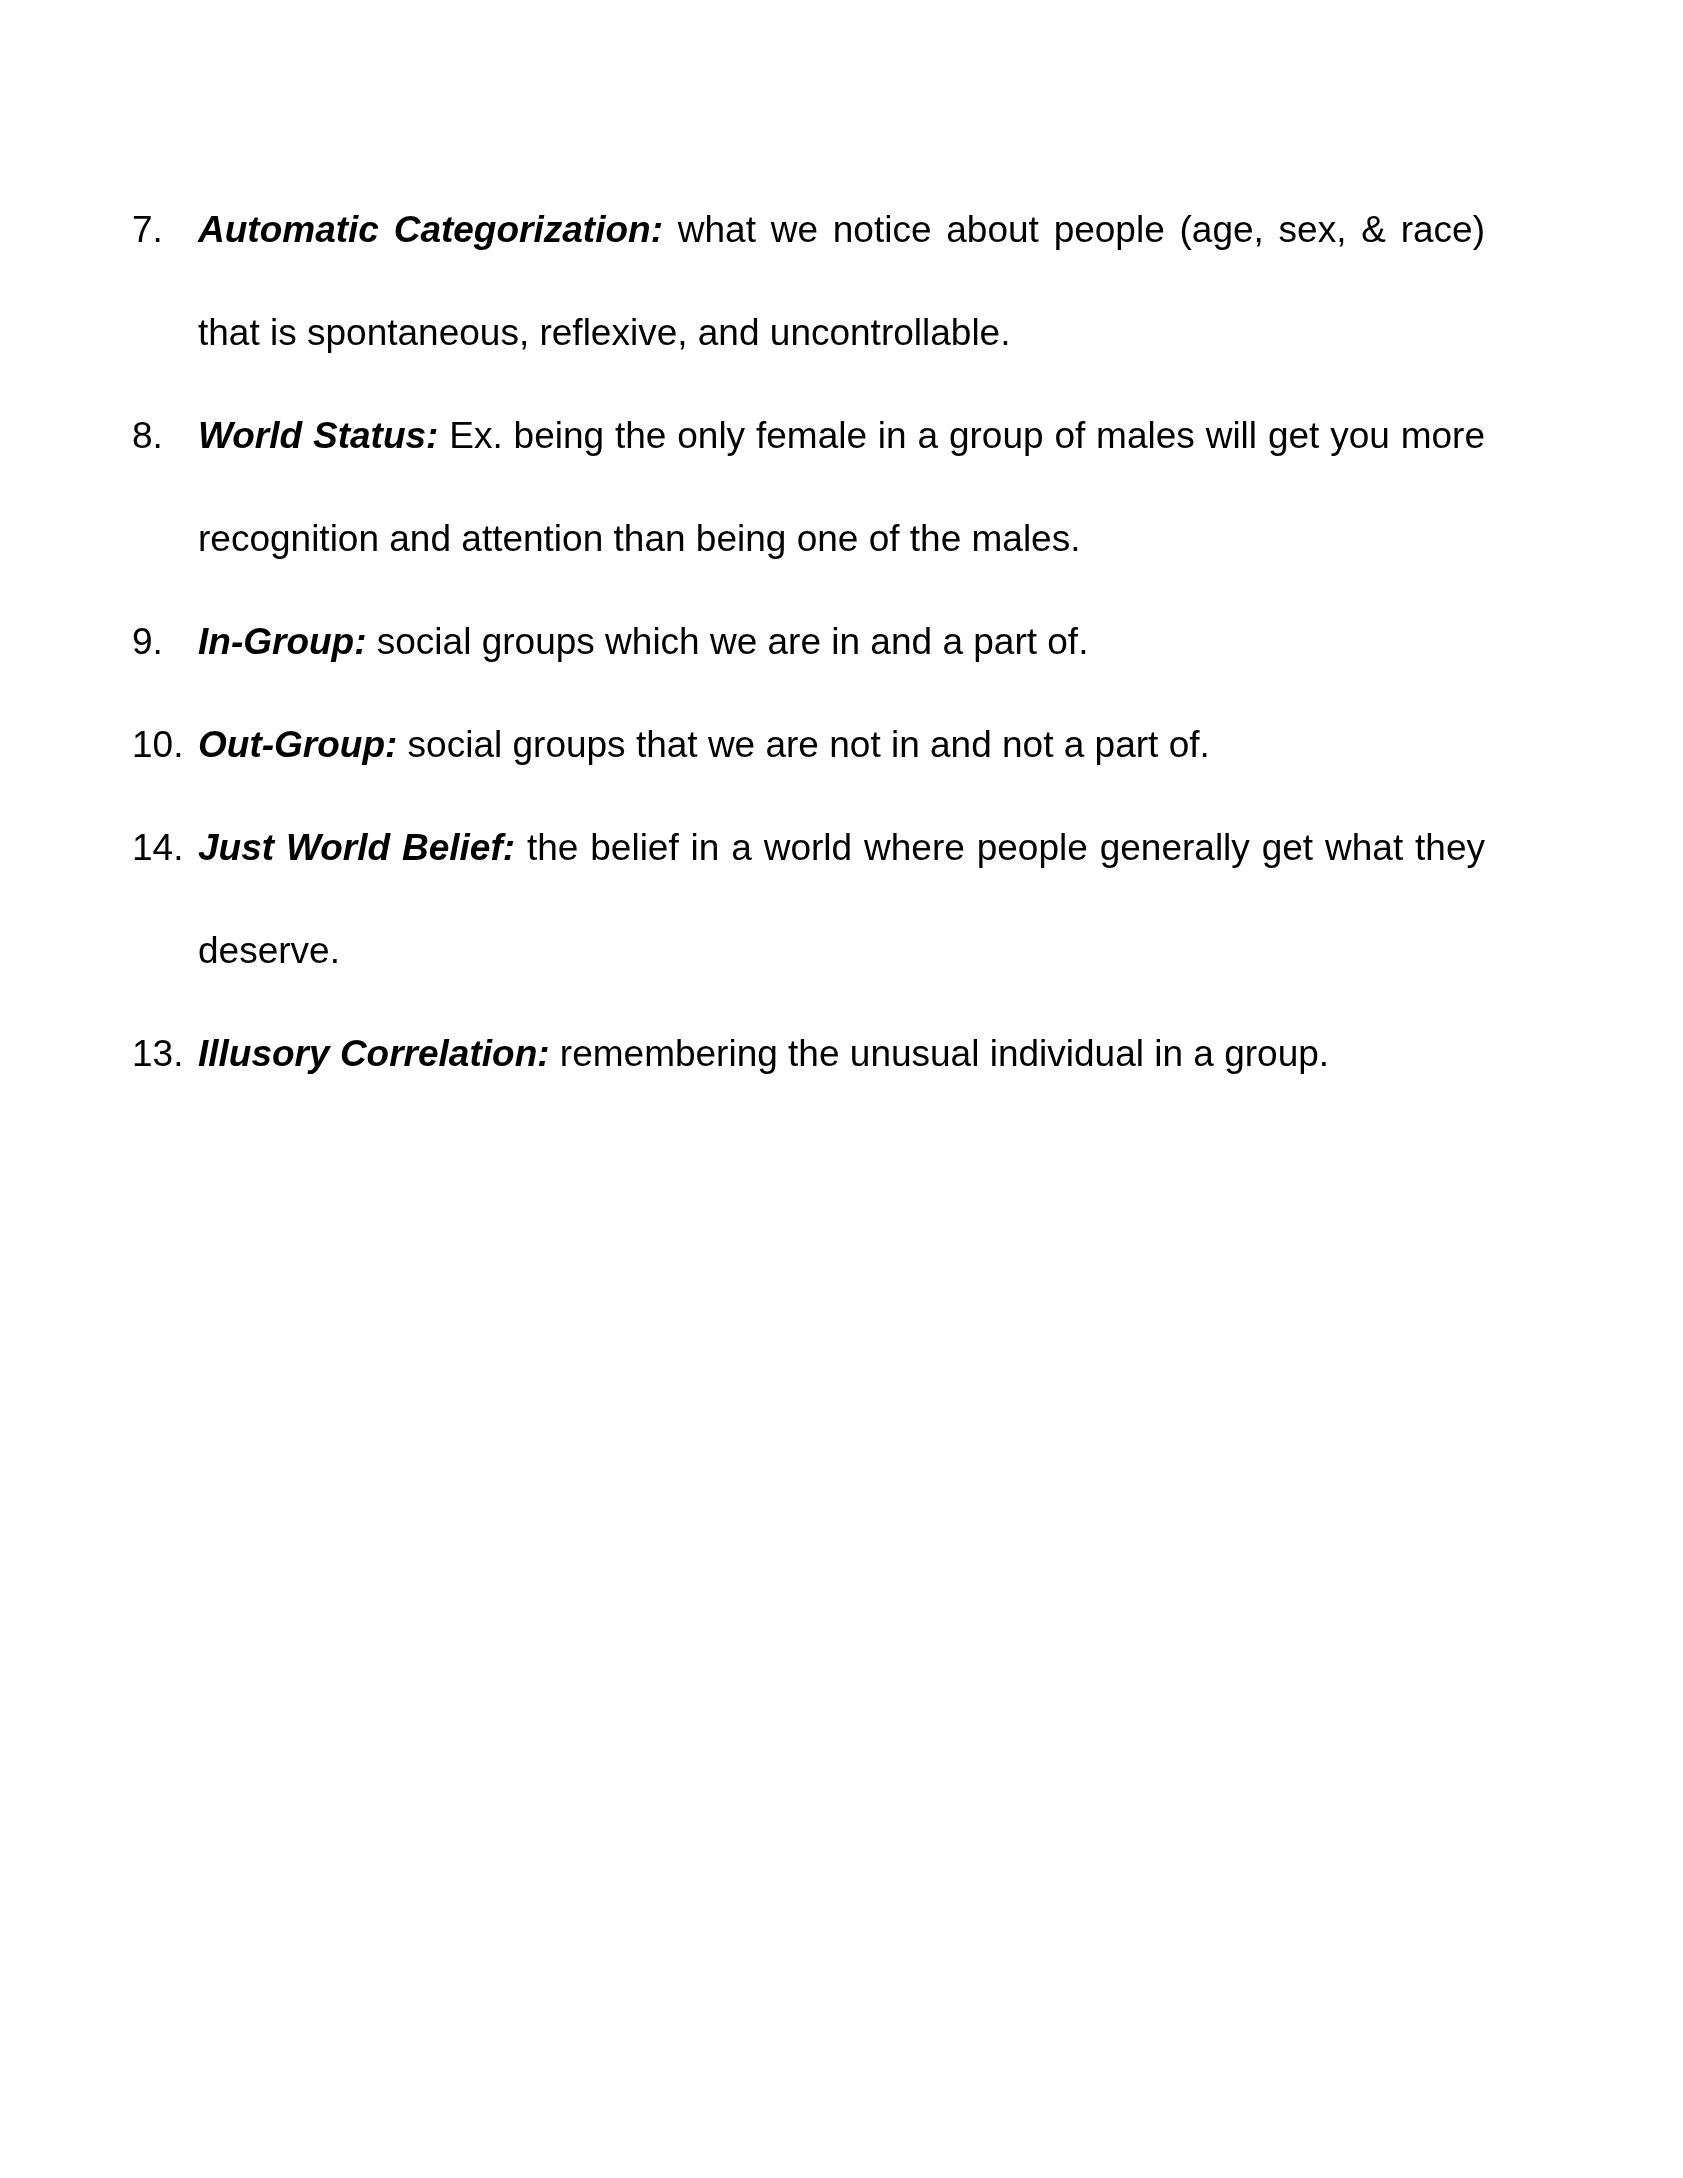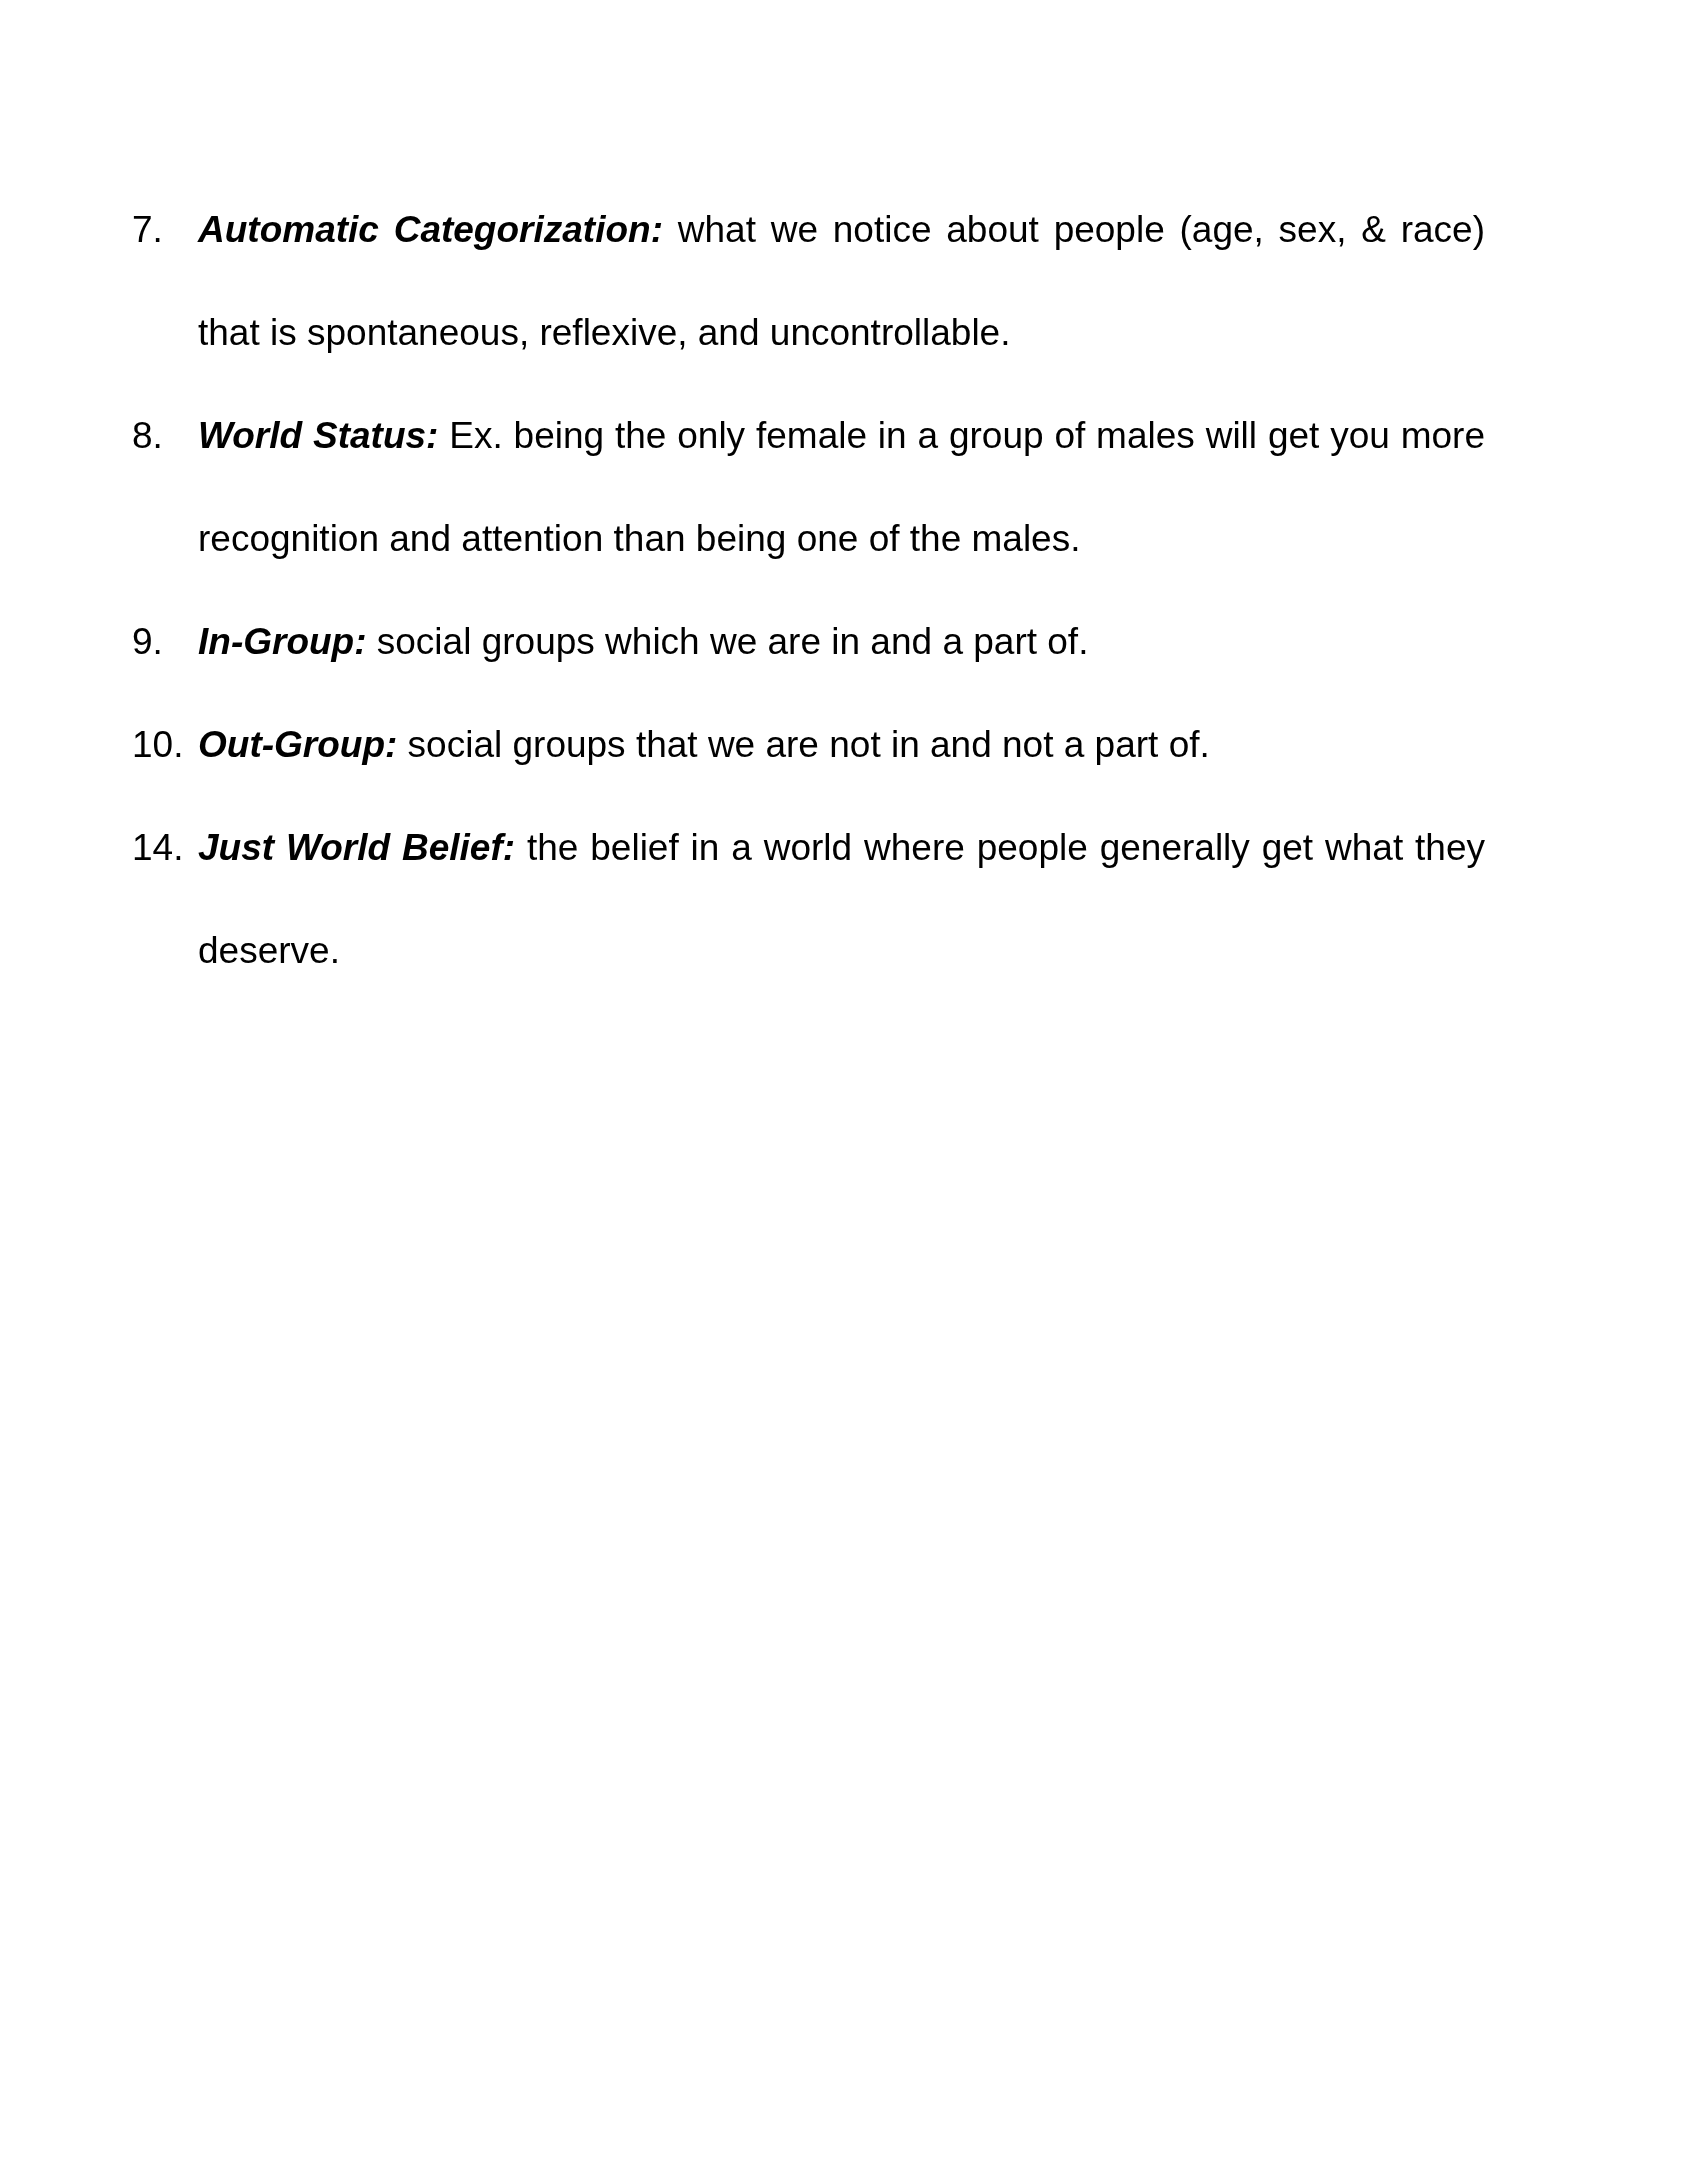--- a/index.html
+++ b/index.html
@@ -74,18 +74,23 @@
 <span>social groups that we are not in and not a part of.</span></p>
     </div>
 
 
     <div class="item">
       <span class="num">14.</span>
       <p class="def"><span class="term">Just World Belief:</span>
 <span>the belief in a world where people generally get what they deserve.</span></p>
     </div>
 
+    <div class="item">
+      <span class="num">13.</span>
+      <p class="def"><span class="term">Illusory Correlation:</span>
+<span>remembering the unusual individual in a group.</span></p>
+    </div>
 
 
 
   </div>
 </div>
 
 
 </body></html>

